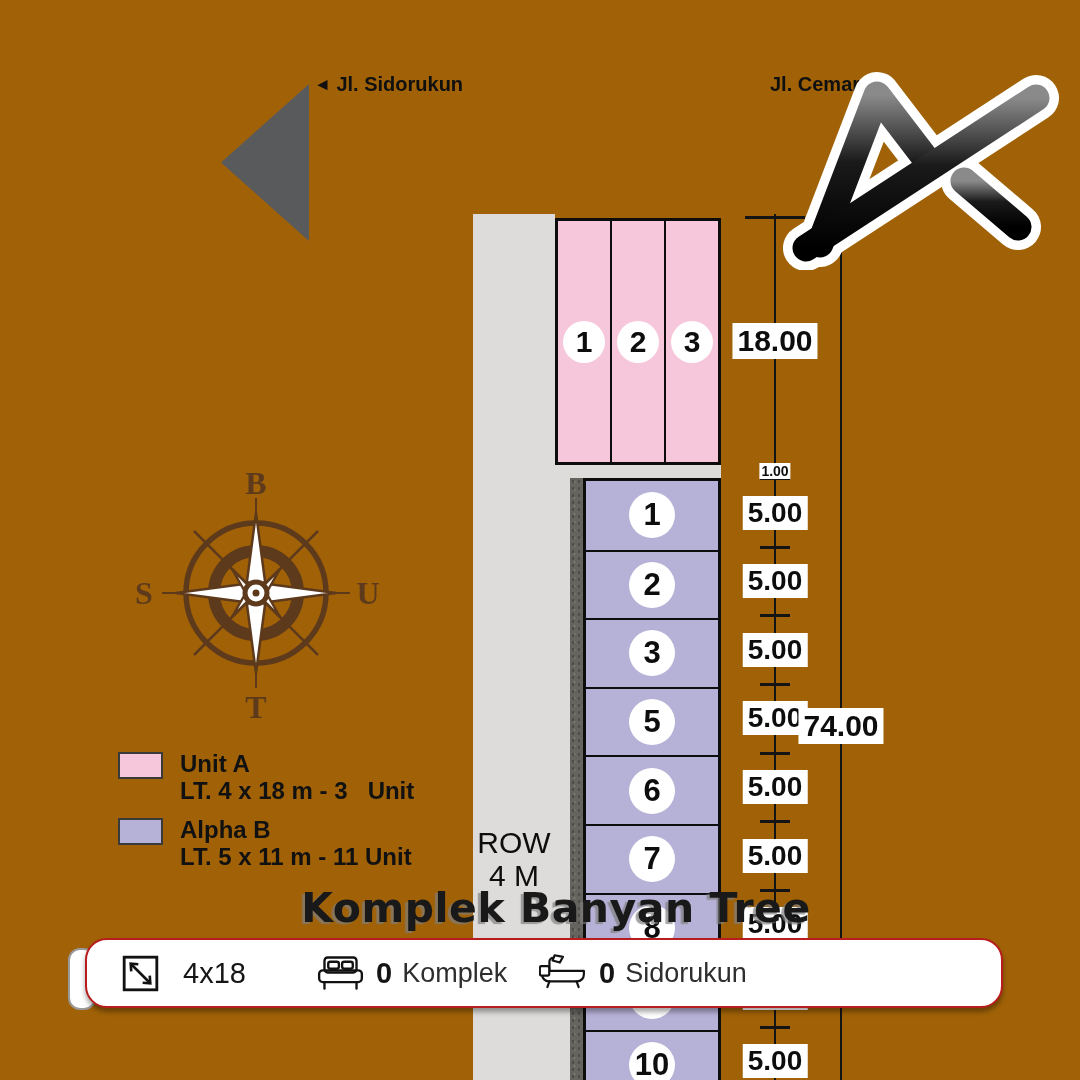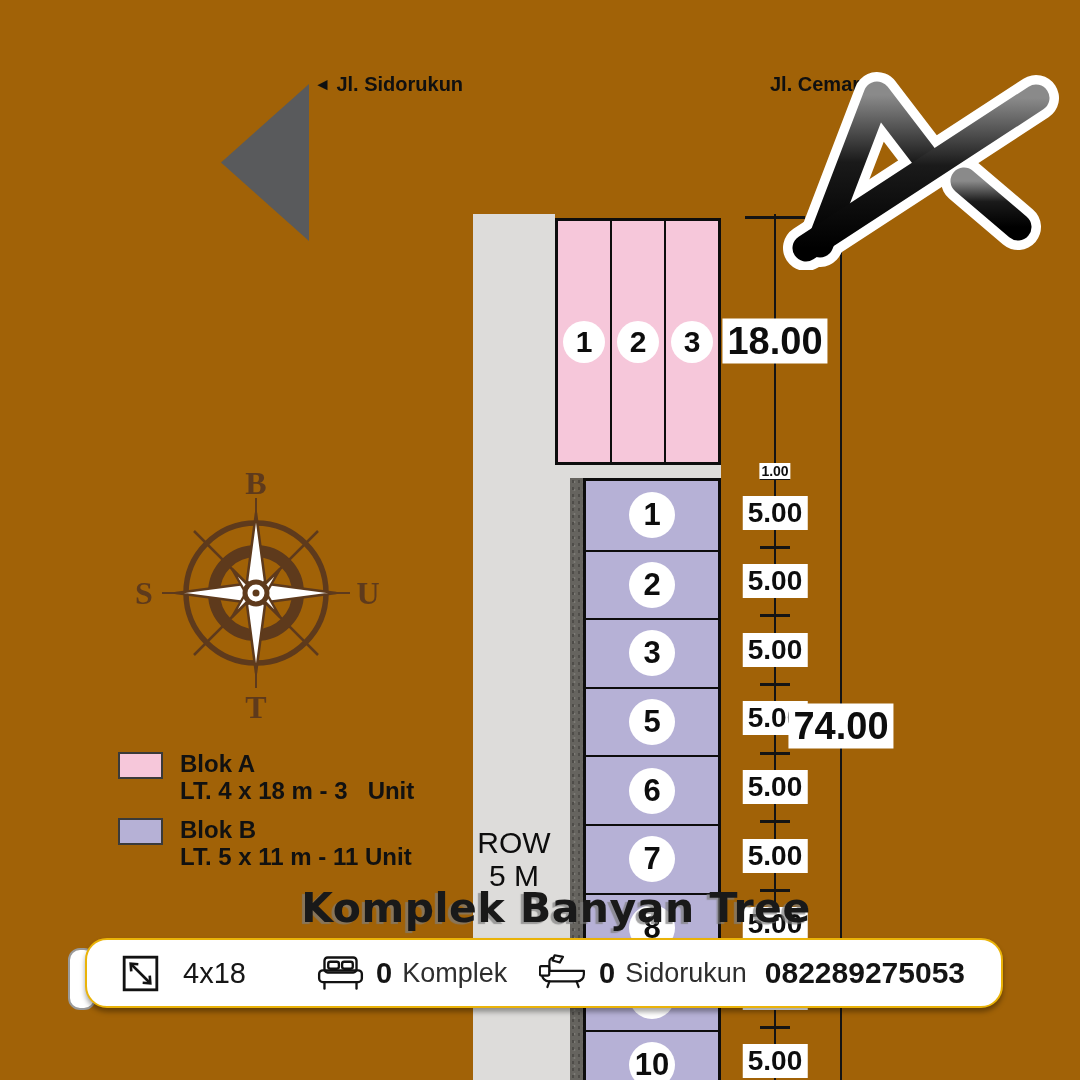--- a/index.html
+++ b/index.html
@@ -71,21 +71,21 @@
   .dimline{position:absolute;width:2px;background:#141414;}
   #dim1{left:774px;top:214px;height:866px;}
   #dim2{left:840px;top:214px;height:866px;}
   .tick{position:absolute;height:2.5px;background:#141414;width:30px;left:760px;}
   .tick.wide{width:60px;left:745px;}
   .dlab{
     position:absolute;transform:translate(-50%,-50%);background:#fff;
     font-weight:bold;color:#0d0d0d;padding:1px 5px;white-space:nowrap;z-index:2;
     font-size:28px;
   }
-  .dlab.big{font-size:38px;}
+  .dlab.big{font-size:30px;}
   .dlab.small{font-size:14px;padding:0 2px;}
   
   #compass{position:absolute;left:128px;top:462px;}
   
   .legend-item{position:absolute;left:118px;width:330px;}
   #legendA{top:750px;}
   #legendB{top:816px;}
   .swatch{position:absolute;left:0;top:2px;width:45px;height:27px;border:2px solid #3a3a3a;box-sizing:border-box;}
   #legendA .swatch{background:#f6c7da;}
   #legendB .swatch{background:#b6b1d6;}
@@ -98,21 +98,21 @@
     font-size:41px;font-weight:bold;color:#191919;letter-spacing:.5px;
     text-shadow:-3px 2px 1px rgba(125,125,125,.7);
   }
   
   #card-behind{
     position:absolute;left:68px;top:948px;width:24px;height:58px;z-index:5;
     background:#fff;border:2px solid #9a9a9a;border-radius:12px;
   }
   #card{
     position:absolute;left:85px;top:938px;width:918px;height:70px;z-index:6;
-    background:#fff;border:2px solid #eab308;border-radius:22px;box-sizing:border-box;
+    background:#fff;border:2px solid #b91c1c;border-radius:22px;box-sizing:border-box;
     box-shadow:0 4px 5px rgba(0,0,0,.35);
   }
   .card-item{position:absolute;top:0;height:66px;display:flex;align-items:center;}
   #g-size{left:35px;}
   #g-bed{left:230px;}
   #g-bath{left:452px;}
   #g-phone{right:36px;font-size:30px;font-weight:600;color:#141414;}
   .card-item .cnt{font-size:29px;font-weight:600;color:#141414;margin-left:12px;}
   .card-item .lab{font-size:27px;font-weight:400;color:#2e2e2e;margin-left:10px;}
   #size-text{font-size:29px;font-weight:500;color:#161616;margin-left:24px;}
@@ -140,21 +140,21 @@
   </div>
 
   <div id="arrow-head"></div>
 
   <div id="road-main" class="roadtex"></div>
   <div id="road-ext" class="roadtex"></div>
   <div id="gap-band" class="roadtex"></div>
   <div id="dark-strip"></div>
   <div id="row-label">
     <div>ROW</div>
-    <div>5 M</div>
+    <div>4 M</div>
   </div>
 
   <div id="blokA">
     <div class="acell">
         <span class="numcircle">1</span>
       </div>
     <div class="acell">
         <span class="numcircle">2</span>
       </div>
     <div class="acell">
@@ -245,26 +245,26 @@
         <text x="128" y="32">B</text>
         <text x="240" y="142">U</text>
         <text x="16" y="142">S</text>
         <text x="128" y="256">T</text>
       </g>
     </svg>
   </div>
 
   <div class="legend-item" id="legendA">
     <span class="swatch"></span>
-    <span class="leg-title">Blok A</span>
+    <span class="leg-title">Unit A</span>
     <span class="leg-detail">LT. 4 x 18 m - 3   Unit</span>
   </div>
   <div class="legend-item" id="legendB">
     <span class="swatch"></span>
-    <span class="leg-title">Blok B</span>
+    <span class="leg-title">Alpha B</span>
     <span class="leg-detail">LT. 5 x 11 m - 11 Unit</span>
   </div>
 
   <div id="title">Komplek Banyan Tree</div>
 
   <div id="card-behind"></div>
   <div id="card">
     <div class="card-item" id="g-size">
       <svg width="37" height="37" viewBox="0 0 34 34">
         <rect x="2" y="2" width="30" height="30" fill="none" stroke="#121212" stroke-width="2.6"></rect>
@@ -295,21 +295,20 @@
           <polygon points="15,1 23,2.5 20,8 13,6" fill="#fff"></polygon>
           <path d="M3 16 h40 v3.5 a6.5 6.5 0 0 1 -6.5 6.5 H9.5 A6.5 6.5 0 0 1 3 19.5 z"></path>
           <line x1="10" y1="26" x2="8" y2="31.5"></line>
           <line x1="36" y1="26" x2="38" y2="31.5"></line>
           <rect x="0.8" y="11.5" width="9" height="9" rx="1.5" fill="#fff"></rect>
         </g>
       </svg>
       <span class="cnt">0</span>
       <span class="lab">Sidorukun</span>
     </div>
-    <div class="card-item" id="g-phone">082289275053</div>
   </div>
 
   <div id="logo">
     <svg width="300" height="210" viewBox="0 0 300 210">
       <defs>
         <linearGradient id="lg" x1="0" y1="0" x2="0" y2="1">
           <stop offset="0" stop-color="#8a8a8a"></stop>
           <stop offset="0.45" stop-color="#1a1a1a"></stop>
           <stop offset="1" stop-color="#000"></stop>
         </linearGradient>

